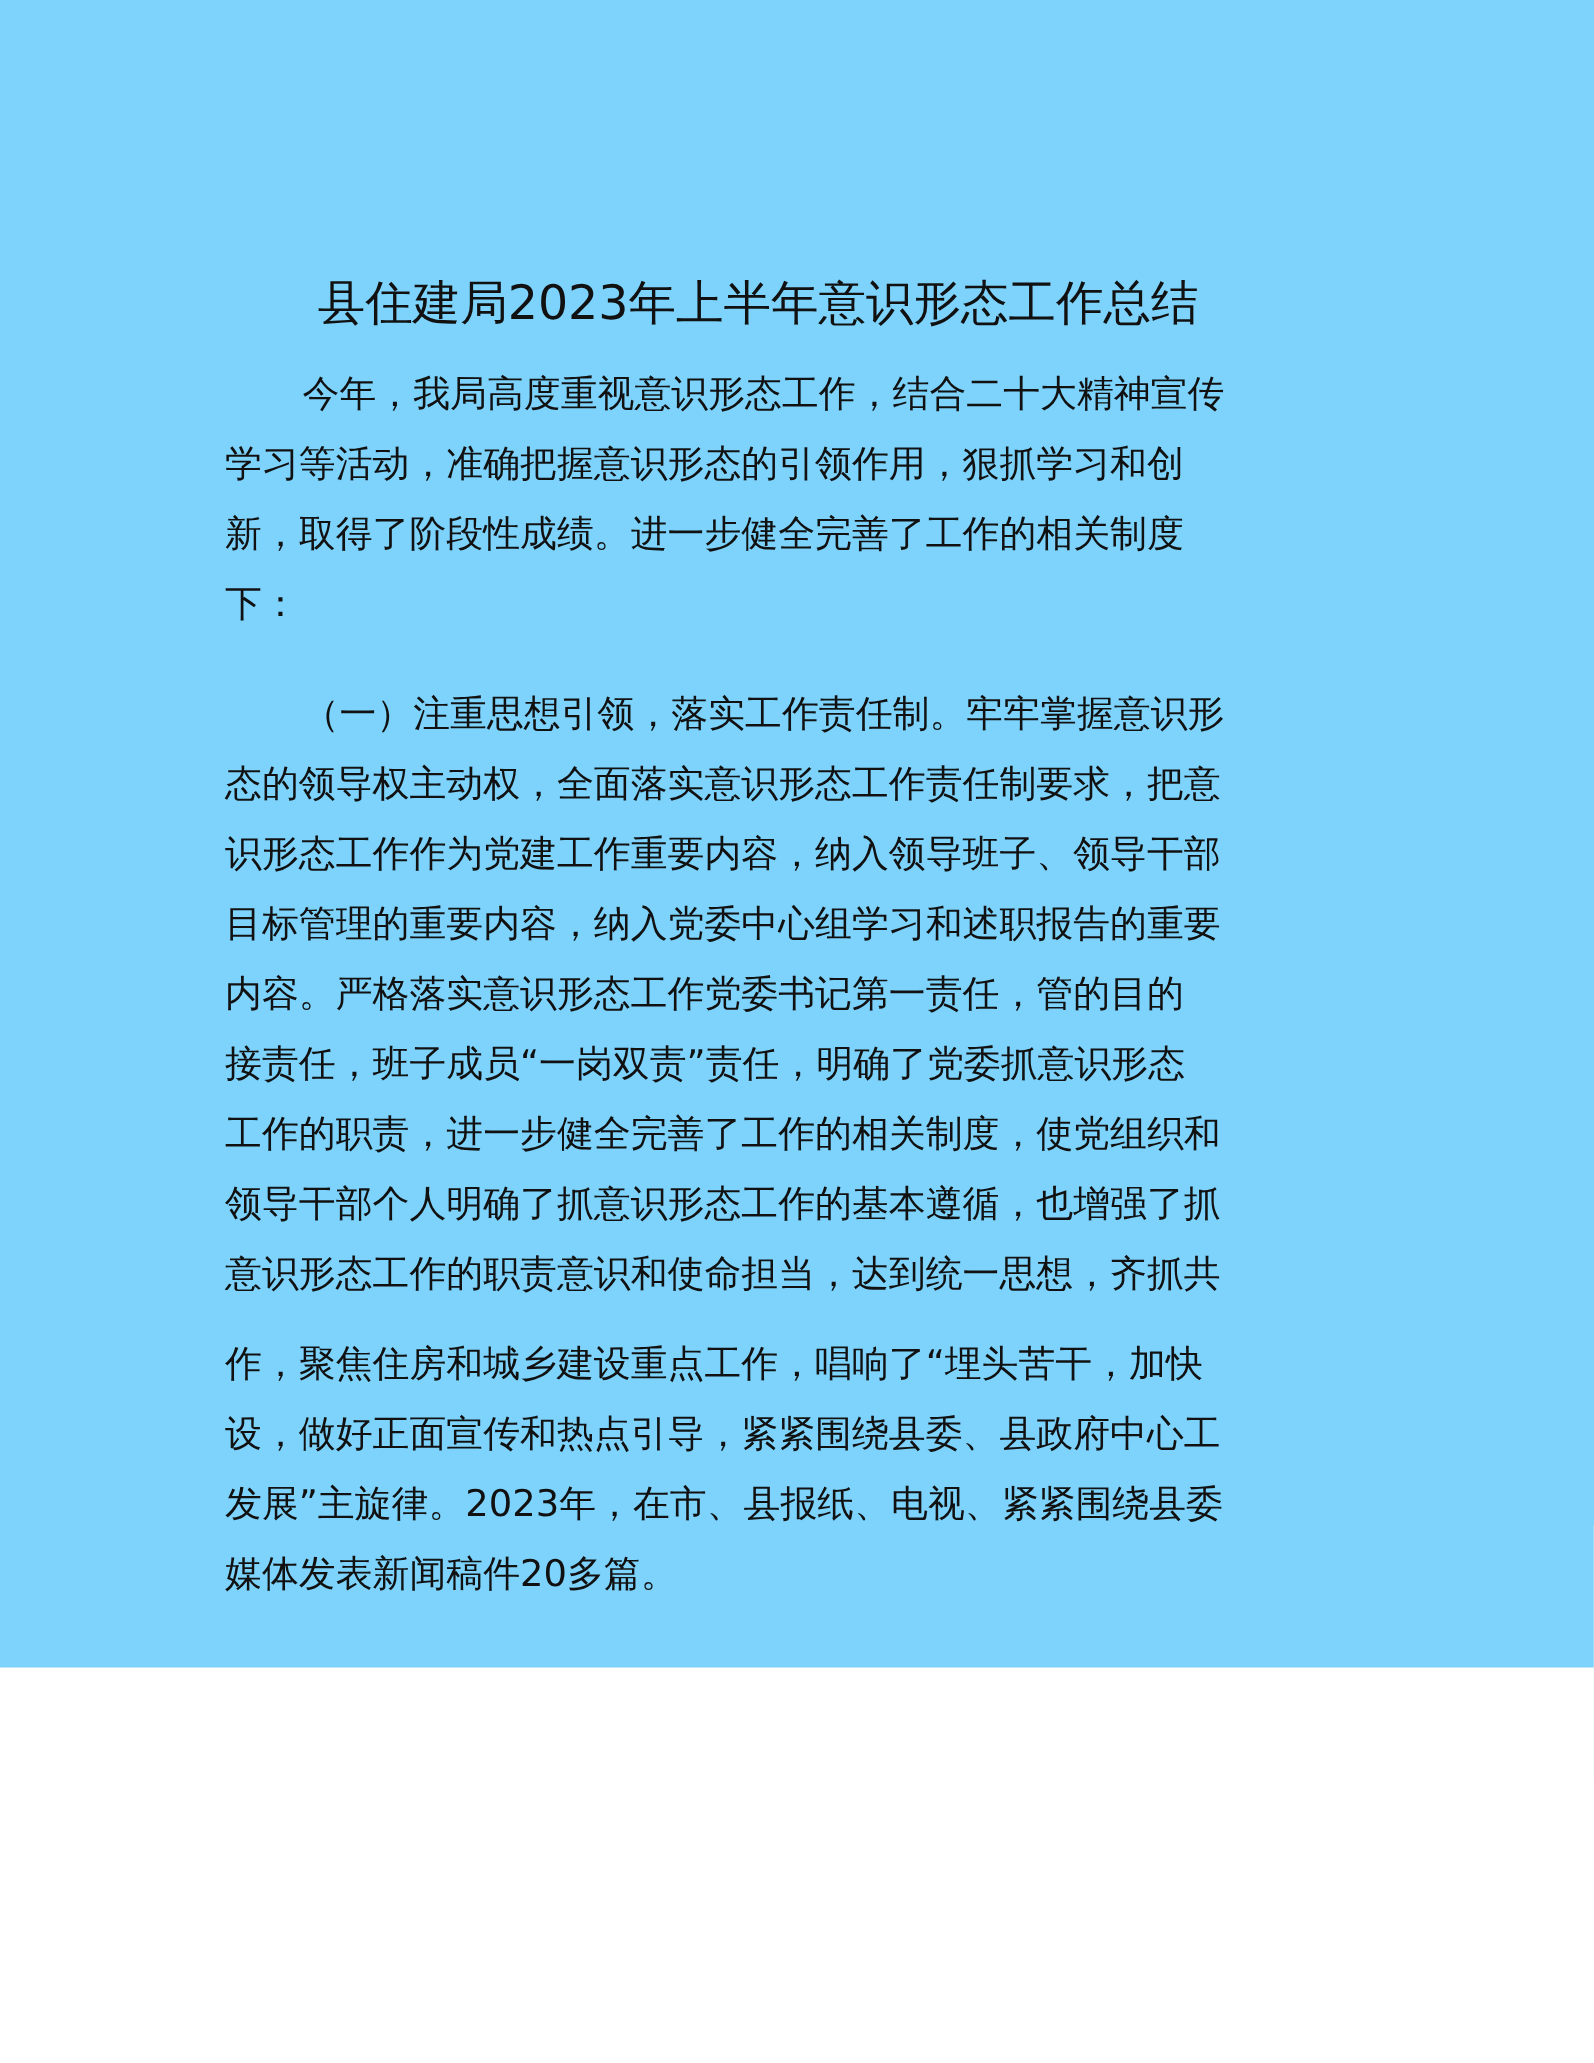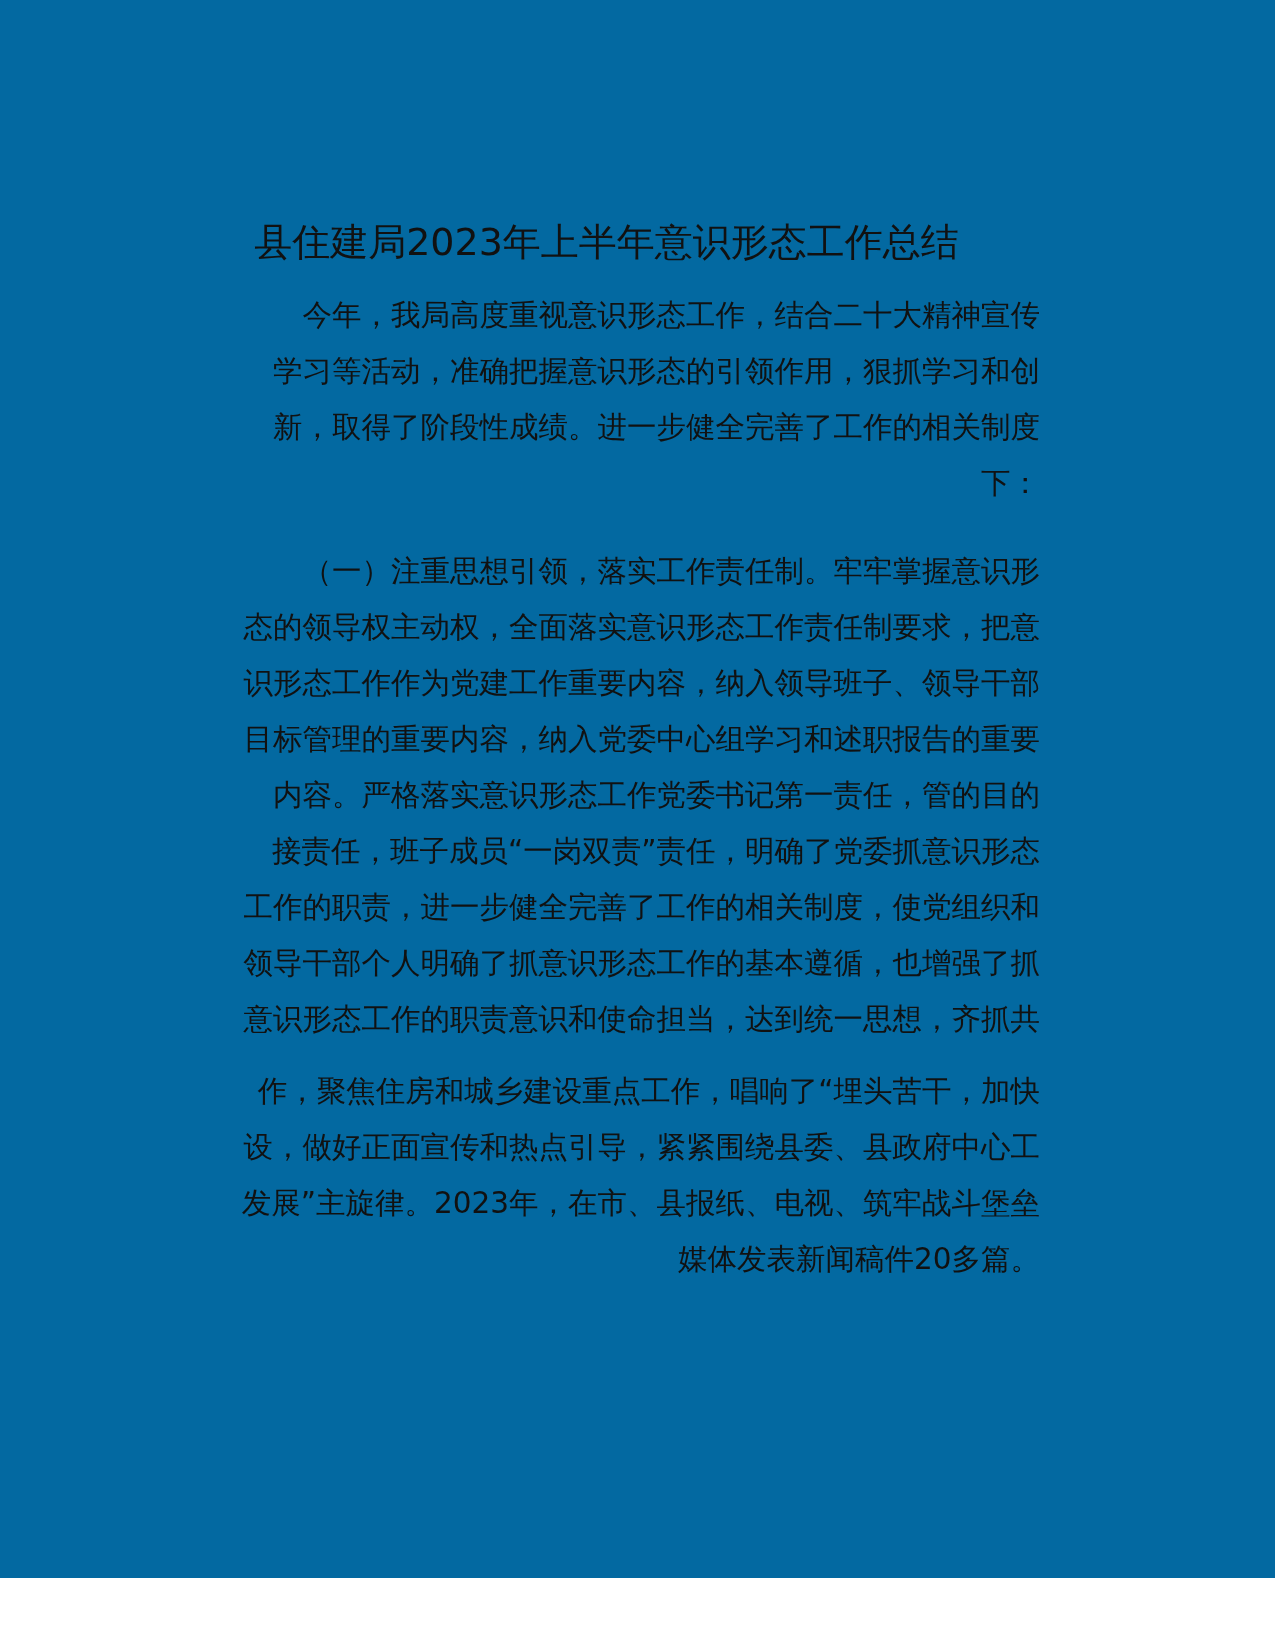--- a/index.html
+++ b/index.html
@@ -12,40 +12,39 @@
     height: 1650px;
     position: relative;
     overflow: hidden;
     font-family: "DejaVu Sans", sans-serif;
     color: #111111;
   }
   .page {
     position: absolute;
     left: 0; top: 0;
     width: 1275px;
-    height: 1578px;
-    background: #0369a1;
+    height: 1334px;
+    background: #7dd3fc;
   }
   .title {
     position: absolute;
     left: 0;
     top: 214px;
     width: 1213px;
     text-align: center;
     font-size: 38px;
     line-height: 56px;
     letter-spacing: 0px;
     white-space: nowrap;
   }
   .body {
     position: absolute;
     left: 180px;
     top: 287px;
     width: 860px;
-    text-align: right;
   }
   .line {
     display: block;
     font-size: 29.5px;
     height: 56px;
     line-height: 56px;
     white-space: nowrap;
   }
   .indent {
     padding-left: 62px;
@@ -81,17 +80,17 @@
       <span class="line">接责任，班子成员“一岗双责”责任，明确了党委抓意识形态</span>
       <span class="line">工作的职责，进一步健全完善了工作的相关制度，使党组织和</span>
       <span class="line">领导干部个人明确了抓意识形态工作的基本遵循，也增强了抓</span>
       <span class="line">意识形态工作的职责意识和使命担当，达到统一思想，齐抓共</span>
     </div>
     <div class="para-gap"></div>
 
     <div>
       <span class="line">作，聚焦住房和城乡建设重点工作，唱响了“埋头苦干，加快</span>
       <span class="line">设，做好正面宣传和热点引导，紧紧围绕县委、县政府中心工</span>
-      <span class="line">发展”主旋律。2023年，在市、县报纸、电视、筑牢战斗堡垒</span>
+      <span class="line">发展”主旋律。2023年，在市、县报纸、电视、紧紧围绕县委</span>
       <span class="line">媒体发表新闻稿件20多篇。</span>
     </div>
   </div>
 </div>
 
 </body></html>

